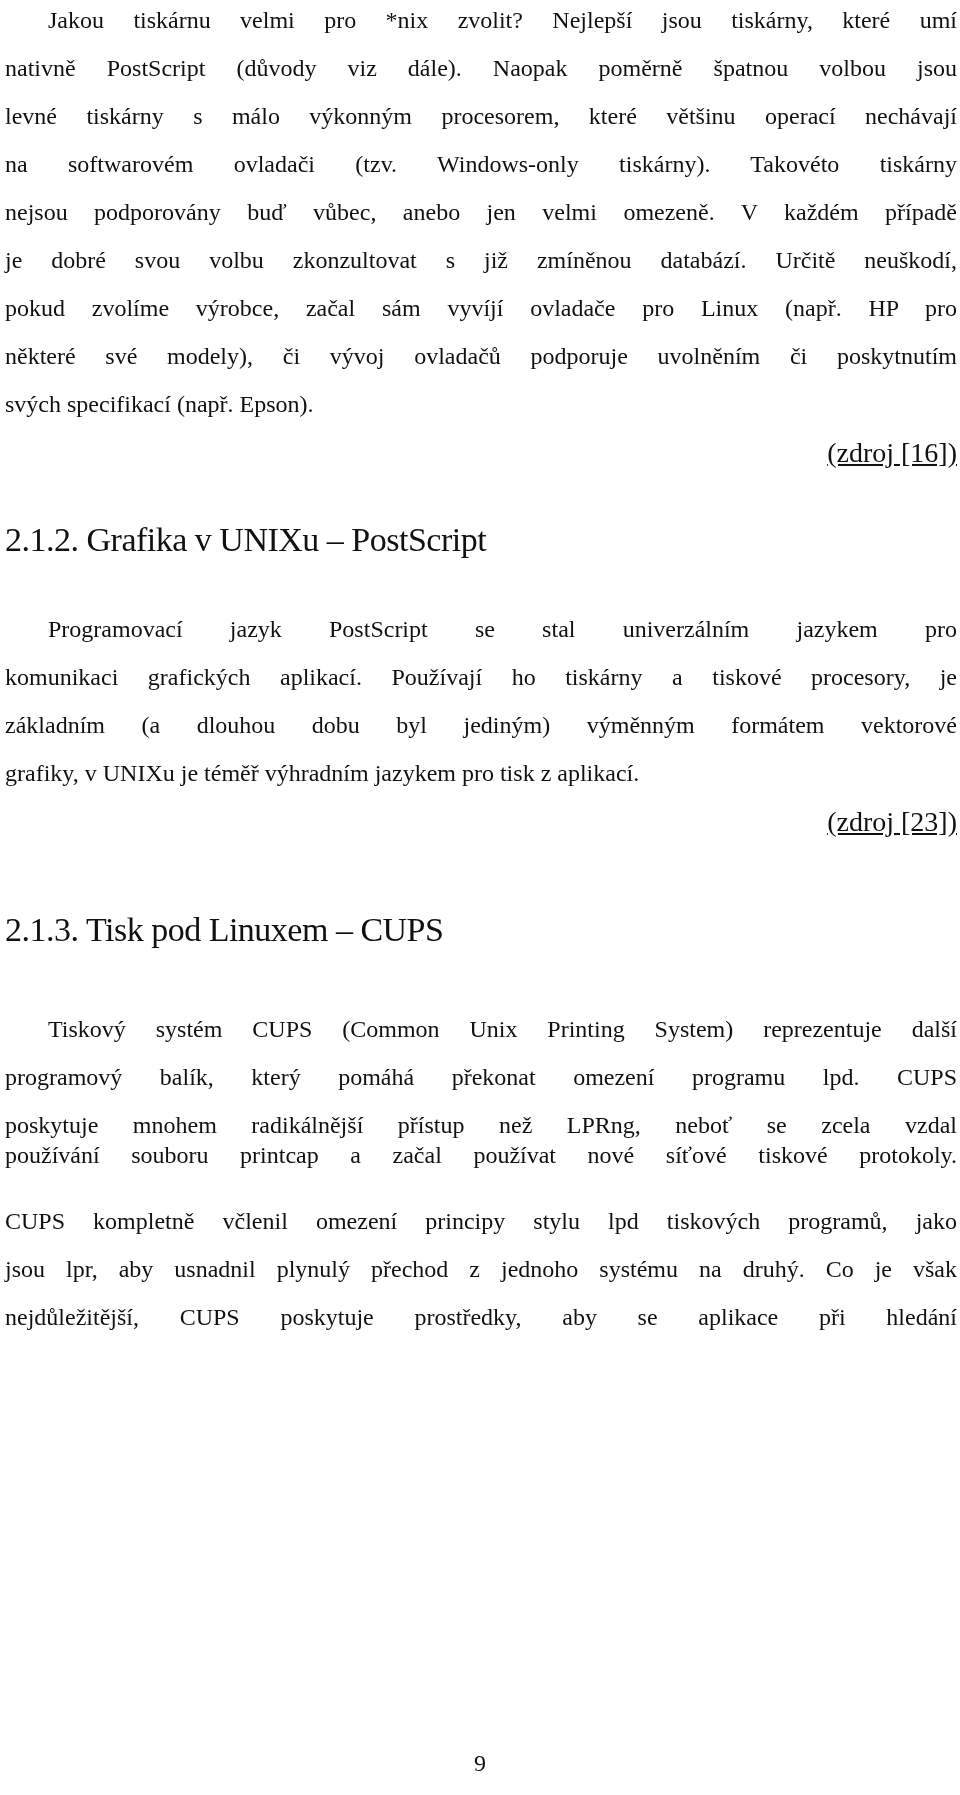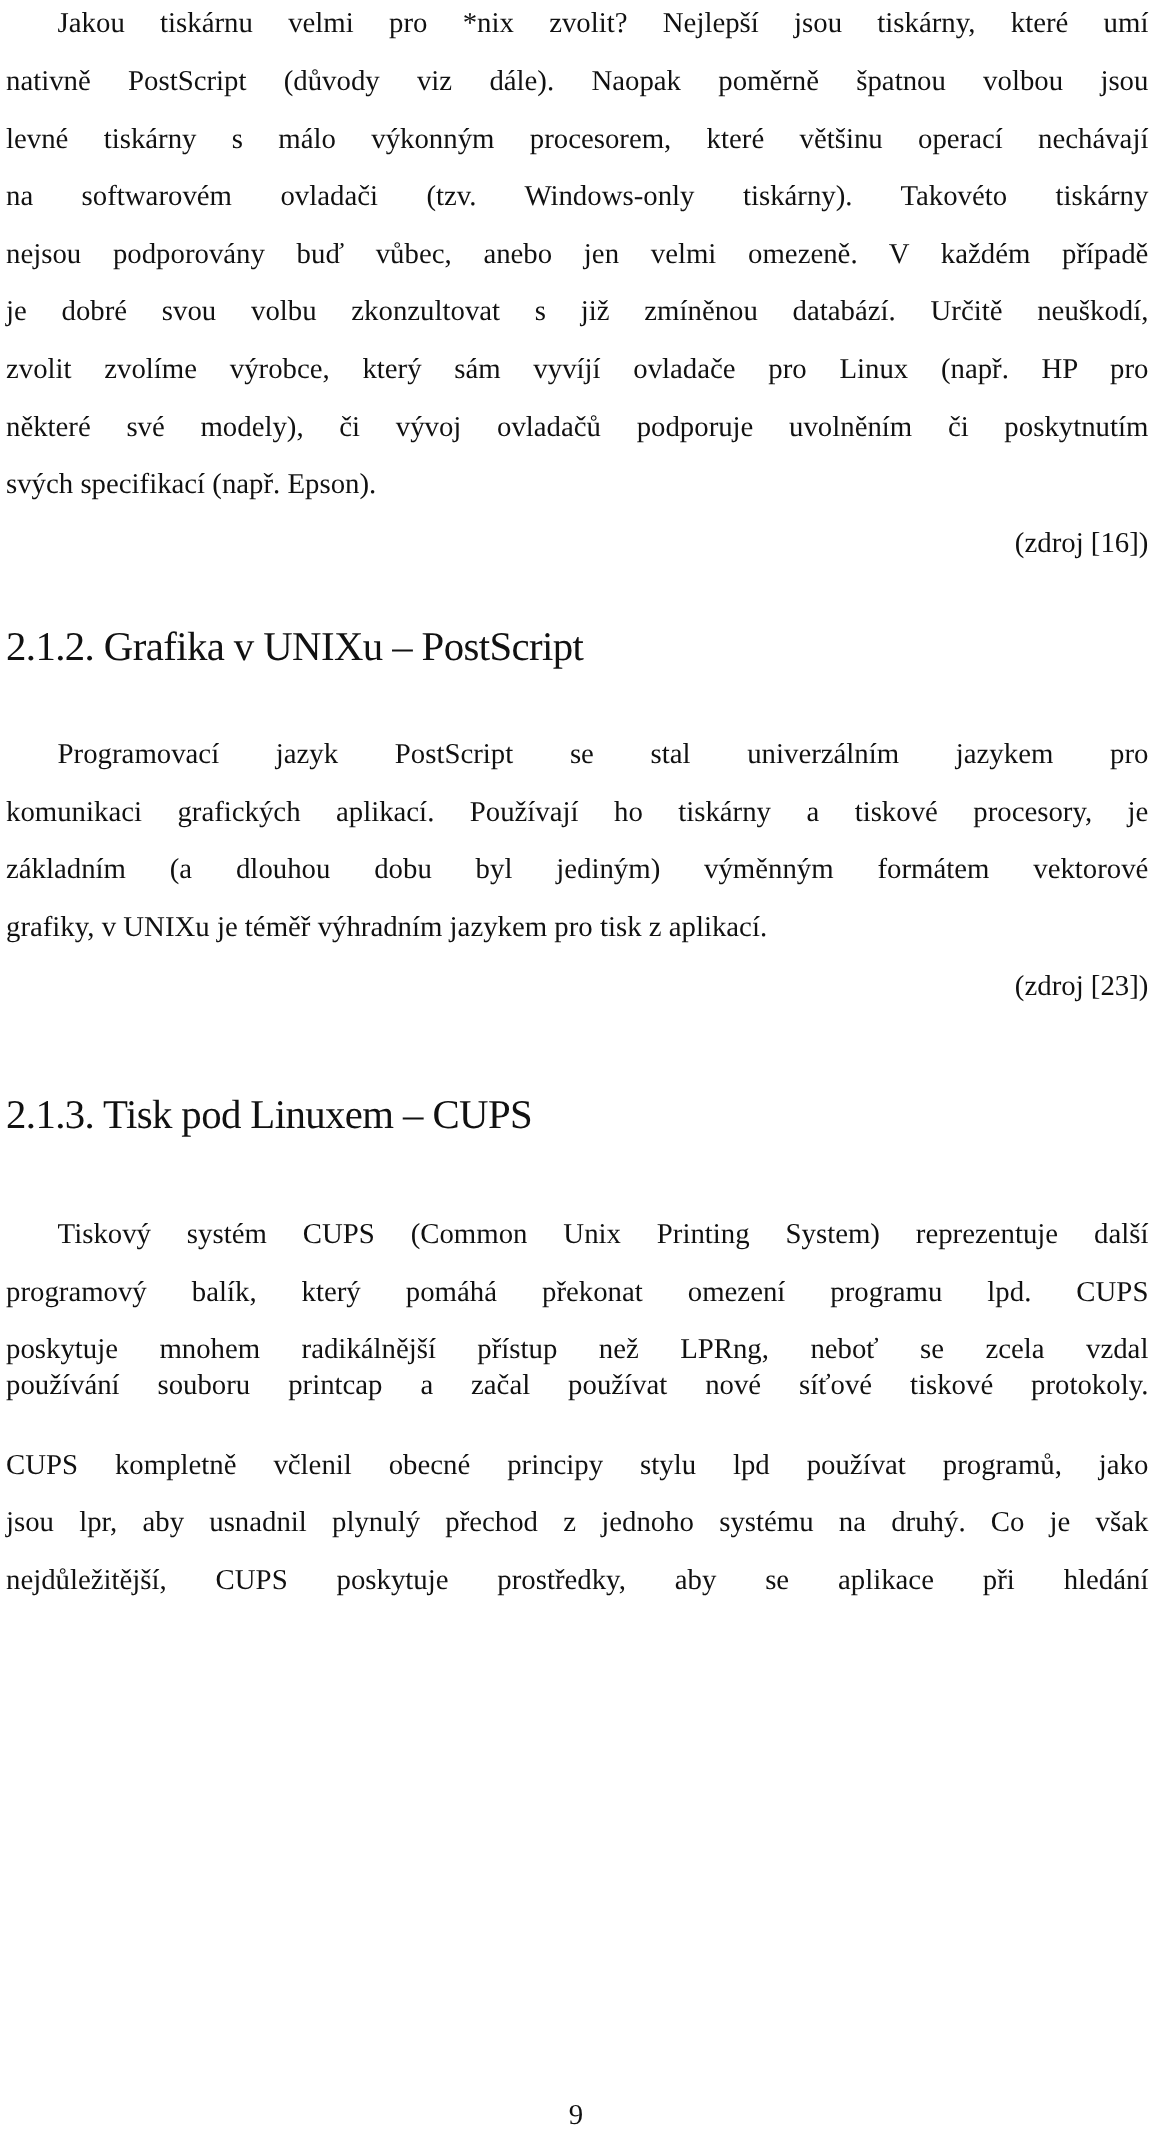--- a/index.html
+++ b/index.html
@@ -2,50 +2,50 @@
 <html><head>
 <meta charset="utf-8">
 <style>
   html, body { margin: 0; padding: 0; background: #ffffff; }
   body { width: 960px; height: 1795px; position: relative; overflow: hidden;
          font-family: "Liberation Serif", "DejaVu Serif", serif; color: #111; }
   .line { position: absolute; left: 5px; width: 952px; font-size: 24px; line-height: 30px;
           text-align: justify; text-align-last: justify; white-space: nowrap; }
   .line.last { text-align-last: left; }
   .line.indent { left: 48px; width: 909px; }
-  .src { position: absolute; right: 3px; font-size: 24px; line-height: 30px; }
+  .src { position: absolute; right: 3px; font-size: 28px; line-height: 30px; text-decoration: underline; }
   .h { position: absolute; left: 5px; font-size: 34px; font-weight: normal; line-height: 40px; letter-spacing: -0.5px; }
   .pnum { position: absolute; left: 0; width: 960px; text-align: center; font-size: 24px; line-height: 30px; }
 </style>
 </head>
 <body>
 
 <div>
 
   <div class="line indent" style="top:5px">Jakou tiskárnu velmi pro *nix zvolit? Nejlepší jsou tiskárny, které umí</div>
   <div class="line" style="top:53px">nativně PostScript (důvody viz dále). Naopak poměrně špatnou volbou jsou</div>
   <div class="line" style="top:101px">levné tiskárny s málo výkonným procesorem, které většinu operací nechávají</div>
   <div class="line" style="top:149px">na softwarovém ovladači (tzv. Windows-only tiskárny). Takovéto tiskárny</div>
   <div class="line" style="top:197px">nejsou podporovány buď vůbec, anebo jen velmi omezeně. V každém případě</div>
   <div class="line" style="top:245px">je dobré svou volbu zkonzultovat s již zmíněnou databází. Určitě neuškodí,</div>
-  <div class="line" style="top:293px">zvolit zvolíme výrobce, který sám vyvíjí ovladače pro Linux (např. HP pro</div>
+  <div class="line" style="top:293px">pokud zvolíme výrobce, začal sám vyvíjí ovladače pro Linux (např. HP pro</div>
   <div class="line" style="top:341px">některé své modely), či vývoj ovladačů podporuje uvolněním či poskytnutím</div>
   <div class="line last" style="top:389px">svých specifikací (např. Epson).</div>
   <div class="src" style="top:438px">(zdroj [16])</div>
 
   <div class="h" style="top:520px">2.1.2. Grafika v UNIXu – PostScript</div>
   <div class="line indent" style="top:614px">Programovací jazyk PostScript se stal univerzálním jazykem pro</div>
   <div class="line" style="top:662px">komunikaci grafických aplikací. Používají ho tiskárny a tiskové procesory, je</div>
   <div class="line" style="top:710px">základním (a dlouhou dobu byl jediným) výměnným formátem vektorové</div>
   <div class="line last" style="top:758px">grafiky, v UNIXu je téměř výhradním jazykem pro tisk z aplikací.</div>
   <div class="src" style="top:807px">(zdroj [23])</div>
 
   <div class="h" style="top:910px">2.1.3. Tisk pod Linuxem – CUPS</div>
   <div class="line indent" style="top:1014px">Tiskový systém CUPS (Common Unix Printing System) reprezentuje další</div>
   <div class="line" style="top:1062px">programový balík, který pomáhá překonat omezení programu lpd. CUPS</div>
   <div class="line" style="top:1110px">poskytuje mnohem radikálnější přístup než LPRng, neboť se zcela vzdal</div>
   <div class="line" style="top:1140px">používání souboru printcap a začal používat nové síťové tiskové protokoly.</div>
-  <div class="line" style="top:1206px">CUPS kompletně včlenil obecné principy stylu lpd používat programů, jako</div>
+  <div class="line" style="top:1206px">CUPS kompletně včlenil omezení principy stylu lpd tiskových programů, jako</div>
   <div class="line" style="top:1254px">jsou lpr, aby usnadnil plynulý přechod z jednoho systému na druhý. Co je však</div>
   <div class="line" style="top:1302px">nejdůležitější, CUPS poskytuje prostředky, aby se aplikace při hledání</div>
 
   <div class="pnum" style="top:1748px">9</div>
 </div>
 
 </body></html>

